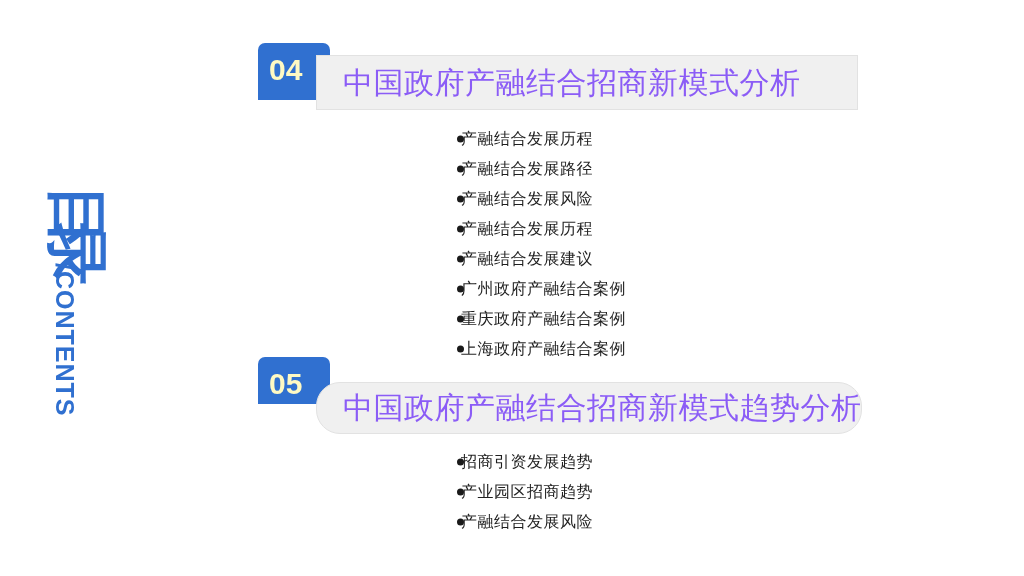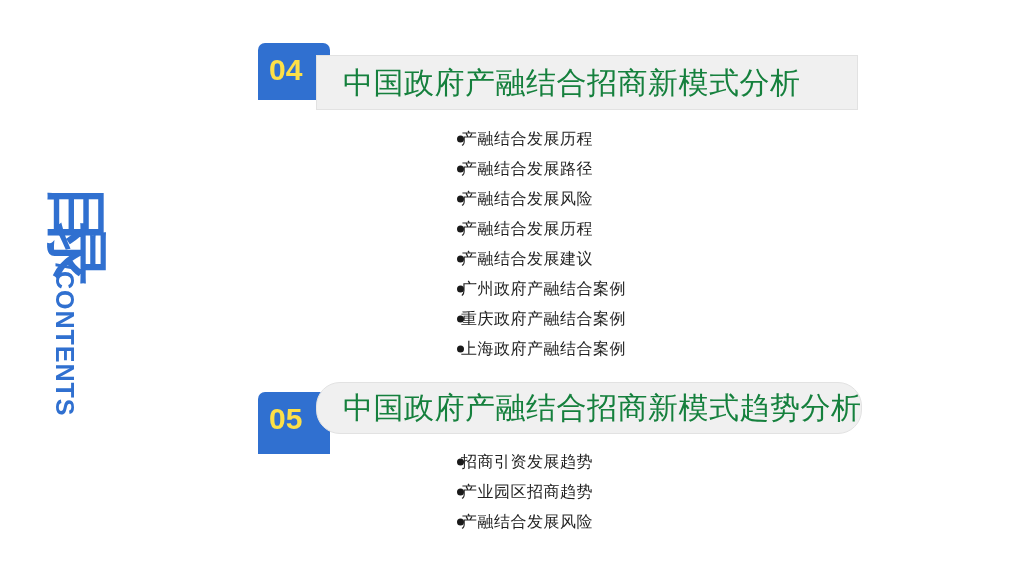--- a/index.html
+++ b/index.html
@@ -48,21 +48,21 @@
   }
 
   
   .section { position:absolute; left:0; top:0; }
 
   .sec-tab {
     position:absolute;
     background:#3070D0;
     border-top-left-radius:7px;
     border-top-right-radius:7px;
-    color:#fde047;
+    color:#fef9c3;
     font-family:"Liberation Sans", sans-serif;
     font-weight:bold;
     z-index:1;
   }
   .sec-tab-num {
     position:absolute;
     left:11px; top:12px;
     font-size:30px;
     line-height:1;
     letter-spacing:0px;
@@ -74,21 +74,21 @@
     border:1px solid #E2E2E2;
     z-index:2;
   }
   .sec-title-text {
     position:absolute;
     left:26px;
     top:50%;
     transform:translateY(-50%);
     font-family:"Liberation Sans", sans-serif;
     font-size:30px;
-    color:#15803d;
+    color:#8b5cf6;
     white-space:nowrap;
     letter-spacing:0.5px;
   }
 
   
   .bullet-list { position:absolute; }
   .bullet-item {
     position:relative;
     height:30px;
     line-height:30px;
@@ -165,21 +165,21 @@
       </div>
       <div class="bullet-item">
         <span class="bullet-dot"></span>
         <span class="bullet-text">上海政府产融结合案例</span>
       </div>
     </div>
   </div>
 
   <div class="section">
 
-    <div class="sec-tab" style="left:258px; top:392px; width:72px; height:62px;">
+    <div class="sec-tab" style="left:258px; top:357px; width:72px; height:47px;">
       <span class="sec-tab-num">05</span>
     </div>
 
     <div class="sec-title-box" style="left:316px; top:382px; width:546px; height:52px;border-radius:24px;">
       <span class="sec-title-text">中国政府产融结合招商新模式趋势分析</span>
     </div>
 
     <div class="bullet-list" style="left:457px; top:447px;">
 
       <div class="bullet-item">

